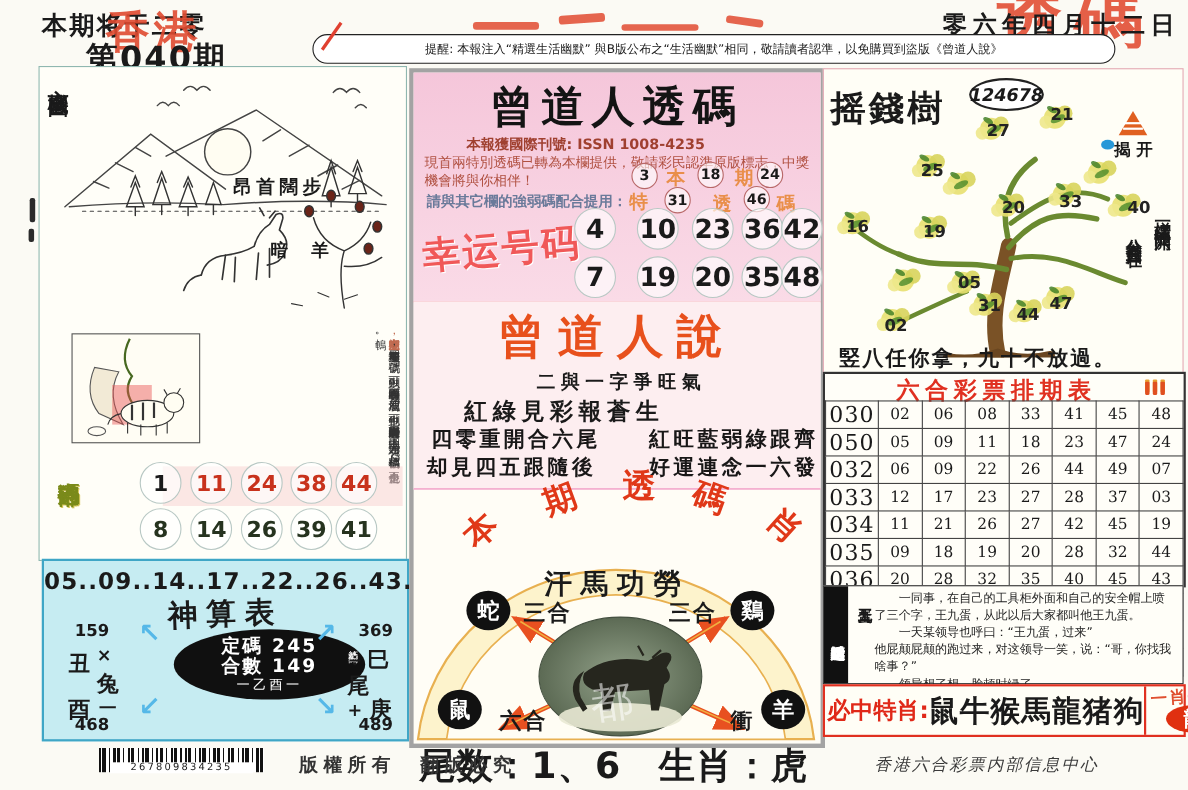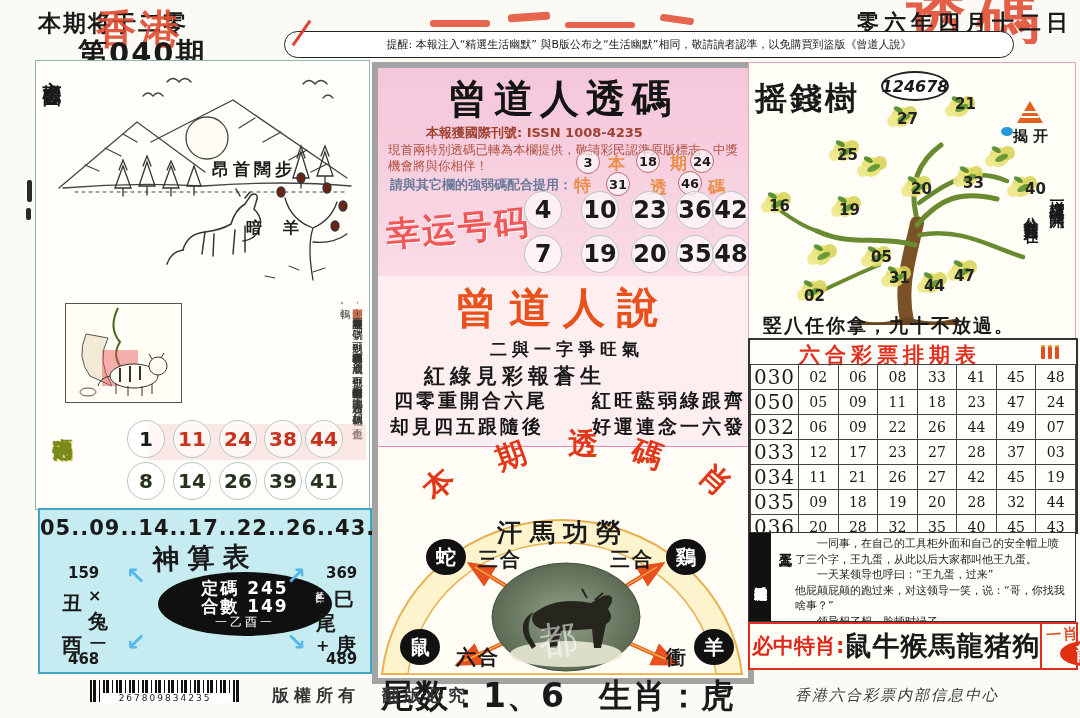--- a/index.html
+++ b/index.html
@@ -42,21 +42,21 @@
   .shen-oval{left:118px;top:62px;width:174px;height:64px;background:#101010;border-radius:50%;color:#fff;
              display:flex;flex-direction:column;align-items:center;justify-content:center;line-height:1.05;}
   .shen-oval .l1{font-size:17px;font-weight:bold;letter-spacing:2px;}
   .shen-oval .l3{font-size:12px;letter-spacing:3px;}
   .shen-side{right:8px;top:12px;font-size:9px;letter-spacing:1px;color:#fff;}
   .shen-t{font-size:16px;font-weight:bold;}
   .shen-big{font-size:20px;font-weight:bold;}
   .shen-n{font-size:15px;font-weight:bold;}
   .arrow{font-size:24px;color:#55b8e8;font-weight:bold;}
   
-  .mid-box{left:372px;top:62px;width:370px;height:610px;border:6px solid #a3a3a3;background:#fffdf6;}
+  .mid-box{left:372px;top:62px;width:370px;height:610px;border:4px solid #a3a3a3;background:#fffdf6;}
   .sec-touma{left:0;top:0;width:100%;height:208px;background:linear-gradient(#f5c6da,#fadbe7);border-bottom:1px solid #e89}
   .tm-title{left:0;top:4px;width:100%;text-align:center;font-size:39px;font-weight:bold;letter-spacing:7px;color:#141414;}
   .tm-issn{left:48px;top:56px;font-size:13px;color:#a04030;font-weight:bold;}
   .tm-l2{left:10px;top:74px;width:350px;font-size:12.5px;color:#b05040;line-height:1.3;}
   .tm-l3{left:12px;top:108px;font-size:13px;color:#6a7a9a;font-weight:bold;}
   .mini{width:22px;height:22px;border:1px solid #b86868;border-radius:50%;display:flex;align-items:center;justify-content:center;
         font-size:13px;font-weight:bold;background:rgba(255,255,255,.6);}
   .wmark{font-size:17px;color:#e8883a;font-weight:bold;opacity:.9;}
   .lucky-lab{left:8px;top:138px;font-size:34px;font-weight:bold;color:#f05858;transform:rotate(-5deg);letter-spacing:2px;
              text-shadow:1px 1px 0 #fff;}
@@ -85,21 +85,21 @@
        border-bottom:22px solid #e06020;}
   .tri-lines{left:272px;top:48px;width:18px;height:2px;background:#fff;box-shadow:0 5px 0 #fff;}
   .reveal{left:264px;top:64px;font-size:15px;font-weight:bold;letter-spacing:5px;}
   .blob{left:252px;top:64px;width:12px;height:9px;background:#2898d8;border-radius:50%;}
   .tnum{font-size:15px;font-weight:bold;color:#222;}
   .tree-side1{left:298px;top:126px;font-size:15px;font-weight:bold;letter-spacing:2px;height:130px;}
   .tree-side2{left:272px;top:142px;font-size:15px;font-weight:bold;letter-spacing:2px;height:130px;}
   .tree-bottom{left:14px;top:250px;font-size:19px;font-weight:bold;letter-spacing:2px;}
   
   .sched-box{left:748px;top:338px;width:326px;height:192px;border:2px solid #333;background:#fffef8;}
-  .sched-title{left:0;top:1px;width:280px;text-align:center;font-size:21px;font-weight:bold;letter-spacing:5px;color:#e03020;}
+  .sched-title{left:0;top:1px;width:280px;text-align:center;font-size:21px;font-weight:bold;letter-spacing:5px;color:#e03020;padding-left:16px;}
   .sched-dec span{display:inline-block;width:4px;height:12px;background:#e05020;margin-left:3px;border-radius:1px;box-shadow:0 -2px 0 #e8a030;}
   .sched-table{position:absolute;left:0;top:24px;width:326px;border-collapse:collapse;table-layout:fixed;}
   .sched-table td{border:1px solid #444;text-align:center;font-size:14px;height:15.4px;padding:0;font-family:"DejaVu Serif",serif;}
   .sched-table td.iss{font-size:20px;letter-spacing:1px;}
   
   .humor-box{left:748px;top:532px;width:326px;height:88px;border:1.5px solid #333;background:#fffef8;}
   .humor-lab{left:0;top:0;width:22px;height:88px;background:#111;color:#fff;display:flex;flex-direction:column;
              align-items:center;justify-content:center;font-size:13px;font-weight:bold;line-height:1.1;}
   .humor-side{left:27px;top:10px;font-size:13px;font-weight:bold;}
   .humor-txt{left:46px;top:3px;width:274px;font-size:11px;line-height:1.42;color:#222;}

